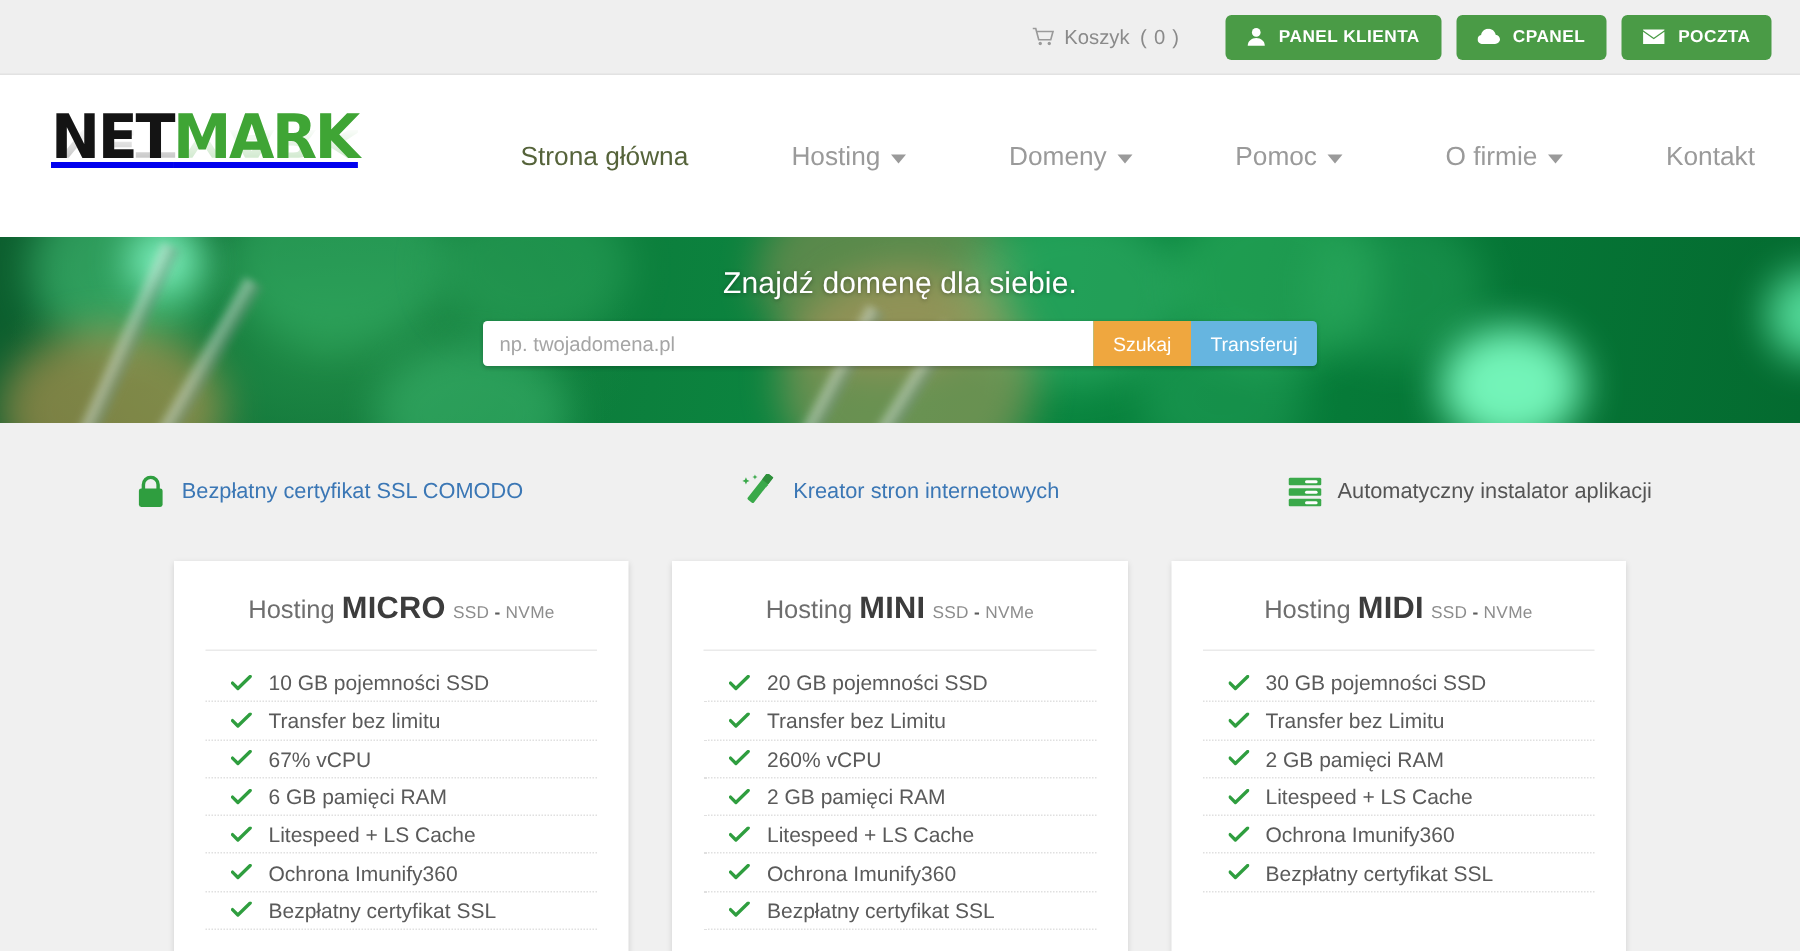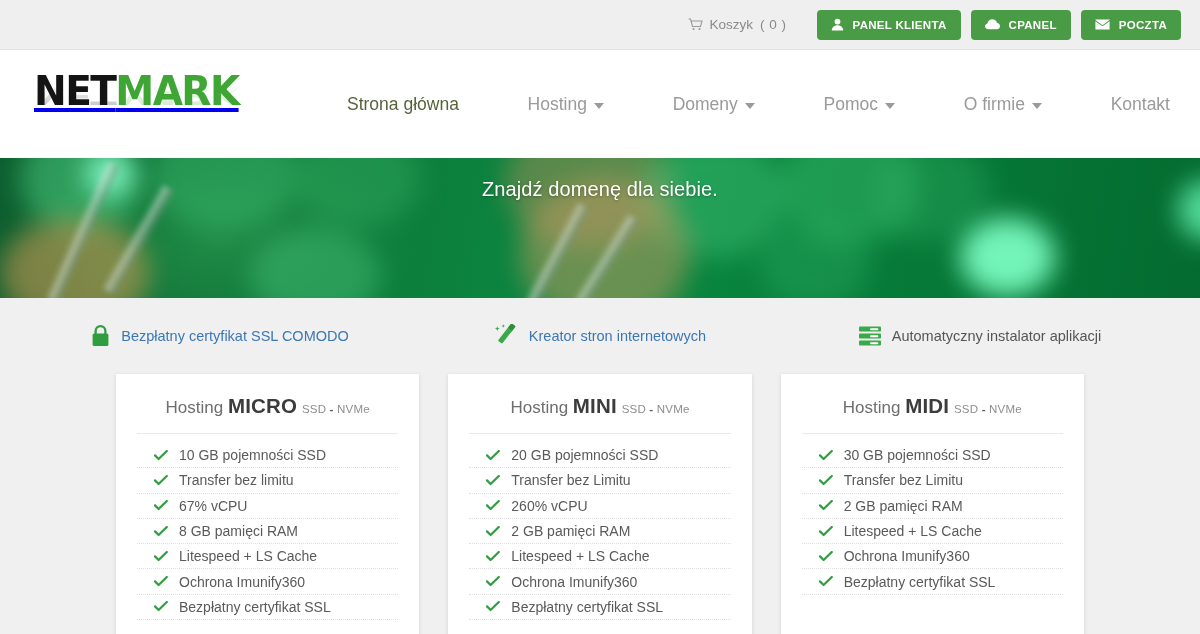--- a/index.html
+++ b/index.html
@@ -117,21 +117,21 @@
     border-left: 5px solid transparent;
     border-right: 5px solid transparent;
     border-top: 6px solid #9a9a9a;
     display: inline-block;
     margin-top: 3px;
   }
 
   
   .hero {
     position: relative;
-    height: 140px;
+    height: 124px;
     overflow: hidden;
     background: #0a6b33;
   }
   .hero-bg { position: absolute; inset: 0; }
   .hero-bg .base {
     position:absolute; inset:0;
     background:
       radial-gradient(ellipse 300px 160px at 18% 60%, #1f8a46 0%, rgba(31,138,70,0) 70%),
       linear-gradient(100deg, #0c5e2e 0%, #0d7a3a 28%, #0a8a42 52%, #067a38 75%, #046b30 100%);
   }
@@ -192,21 +192,21 @@
     border: none;
     padding: 0 13px;
     font-size: 13px;
     cursor: pointer;
     font-family: "Liberation Sans", sans-serif;
   }
 
   
   .features-band {
     background: #f0f0f0;
-    height: 76px;
+    height: 92px;
     display: flex;
     align-items: center;
   }
   .features {
     width: 1140px;
     margin: 0 auto;
     display: flex;
   }
   .feature {
     flex: 1;
@@ -370,20 +370,25 @@
     <div class="blob" style="left:960px; top:60px;  width:95px;  height:78px;  background:#7dffc4; opacity:.92;"></div>
     <div class="blob" style="left:1178px;top:22px;  width:60px;  height:60px;  background:#6effbd; opacity:.75;"></div>
     <div class="blob" style="left:85px;  top:-6px;  width:48px;  height:44px;  background:#8affd0; opacity:.85;"></div>
     <div class="hero-fiber" style="left:105px; top:6px;  transform: rotate(24deg);"></div>
     <div class="hero-fiber" style="left:160px; top:30px; transform: rotate(30deg); height:120px;"></div>
     <div class="hero-fiber" style="left:575px; top:48px; transform: rotate(28deg); height:110px;"></div>
     <div class="hero-fiber" style="left:625px; top:60px; transform: rotate(32deg); height:100px;"></div>
   </div>
   <div class="hero-inner">
     <div class="hero-title">Znajdź domenę dla siebie.</div>
+    <div class="searchbar">
+      <input type="text" placeholder="np. twojadomena.pl" style="">
+      <button class="btn-search">Szukaj</button>
+      <button class="btn-transfer">Transferuj</button>
+    </div>
   </div>
 </div>
 
 <div class="features-band">
   <div class="features">
 
     <div class="feature">
       <span class="feature-icon">
         <svg width="19" height="22" viewBox="0 0 19 22">
           <path d="M4.6 9V6.2C4.6 3.4 6.8 1.2 9.5 1.2s4.9 2.2 4.9 5V9" fill="none" stroke="#2f9e3f" stroke-width="2.3"></path>
@@ -458,21 +463,21 @@
               </svg>
             </span>
             <span>67% vCPU</span>
           </li>
         <li>
             <span class="check">
               <svg width="14" height="11" viewBox="0 0 14 11">
                 <path d="M1 5.4l3.6 3.6L12.8 1" fill="none" stroke="#2f9e3f" stroke-width="2.2" stroke-linecap="round" stroke-linejoin="round"></path>
               </svg>
             </span>
-            <span>8 GB pamięci RAM</span>
+            <span>6 GB pamięci RAM</span>
           </li>
         <li>
             <span class="check">
               <svg width="14" height="11" viewBox="0 0 14 11">
                 <path d="M1 5.4l3.6 3.6L12.8 1" fill="none" stroke="#2f9e3f" stroke-width="2.2" stroke-linecap="round" stroke-linejoin="round"></path>
               </svg>
             </span>
             <span>Litespeed + LS Cache</span>
           </li>
         <li>

